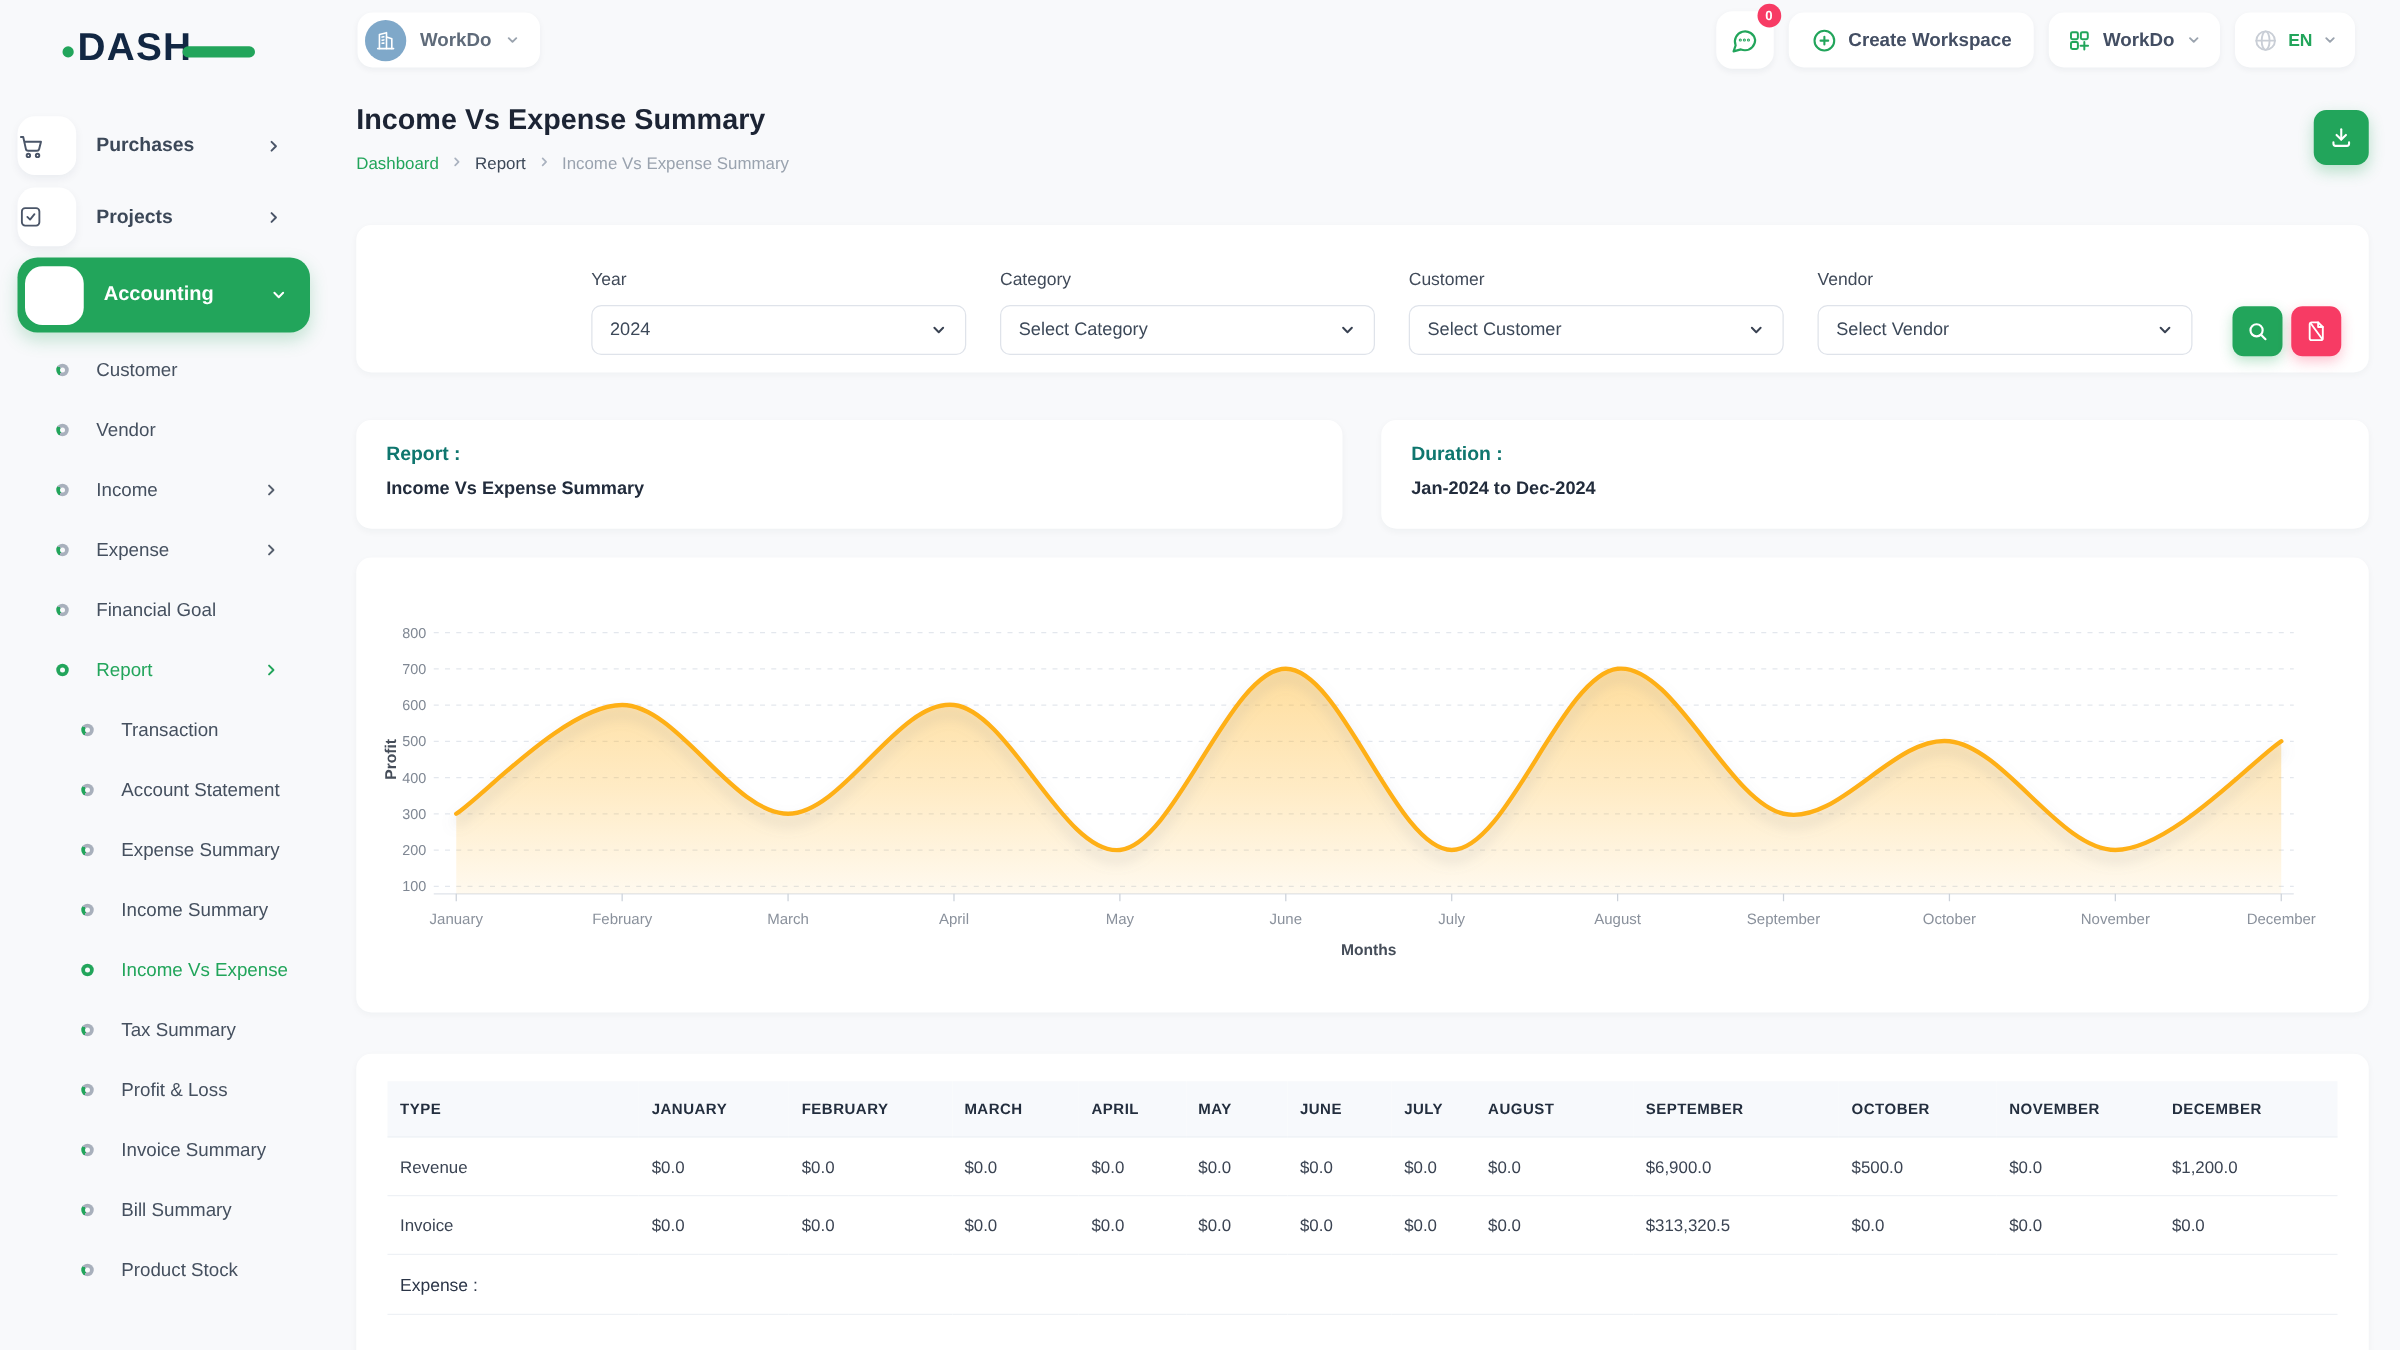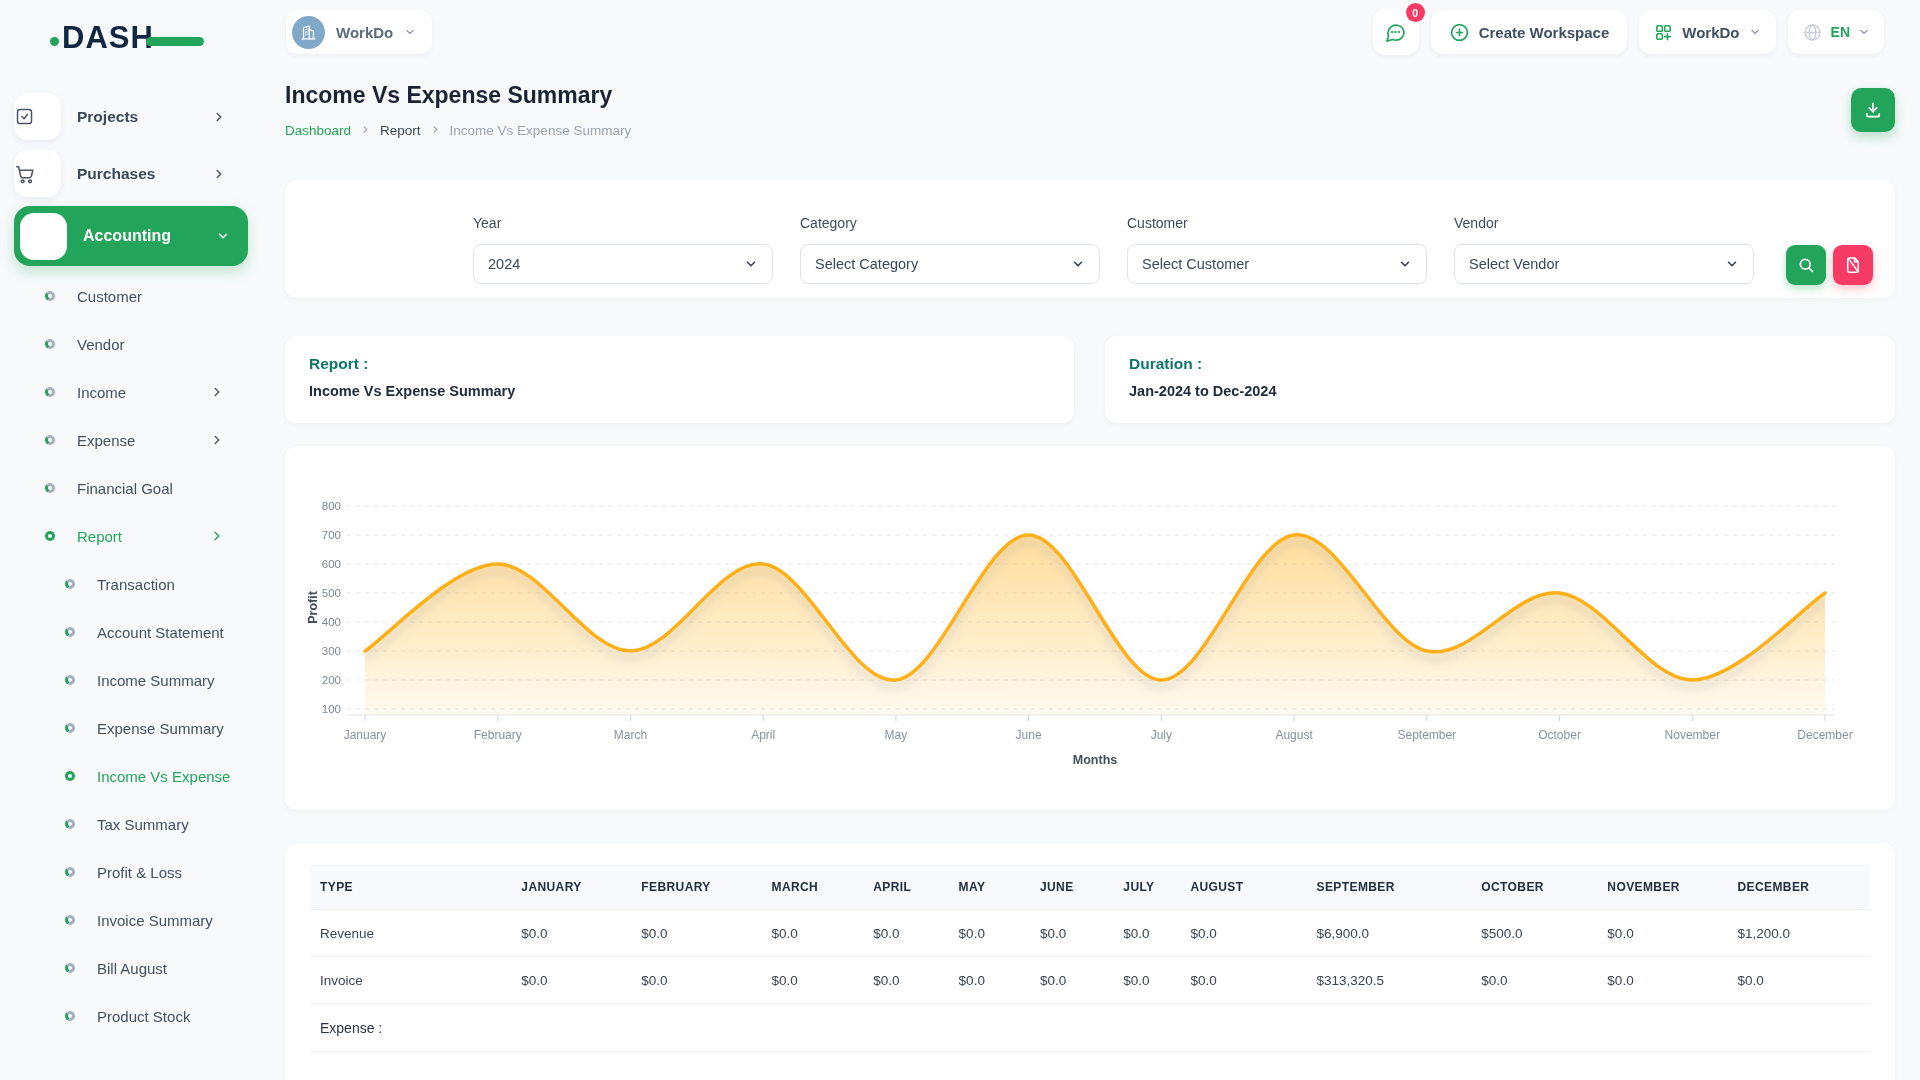--- a/index.html
+++ b/index.html
@@ -118,45 +118,45 @@
     <div class="logo">
       <span class="logo-dot"></span>
       <span class="logo-text">DASH</span>
       <span class="logo-bar"></span>
     </div>
 
     <nav>
       <div class="nav-main">
         <span class="icon-box">
             <span class="chev">
-          <svg width="21" height="21" viewBox="0 0 24 24" fill="none" stroke="currentColor" stroke-width="1.7" stroke-linecap="round" stroke-linejoin="round">
-                <rect x="4" y="4" width="16" height="16" rx="3"></rect>
-                <polyline points="9 12 11.5 14.5 15.5 9.5"></polyline>
+          <svg width="22" height="22" viewBox="0 0 24 24" fill="none" stroke="currentColor" stroke-width="1.7" stroke-linecap="round" stroke-linejoin="round">
+                <circle cx="9.5" cy="20" r="1.5"></circle>
+                <circle cx="17.5" cy="20" r="1.5"></circle>
+                <path d="M3 4h2l2.3 10.3a2 2 0 0 0 2 1.7h7.6a2 2 0 0 0 2-1.6L20.5 8H6"></path>
               </svg>
         </span>
           </span>
-        <span class="nav-label">Projects</span>
+        <span class="nav-label">Purchases</span>
         <span class="chev">
             <svg width="14" height="14" viewBox="0 0 16 16" fill="none" stroke="currentColor" stroke-width="1.8" stroke-linecap="round" stroke-linejoin="round">
               <polyline points="6 4 10 8 6 12"></polyline>
             </svg>
           </span>
       </div>
 
       <div class="nav-main">
         <span class="icon-box">
             <span class="chev">
-          <svg width="22" height="22" viewBox="0 0 24 24" fill="none" stroke="currentColor" stroke-width="1.7" stroke-linecap="round" stroke-linejoin="round">
-                <circle cx="9.5" cy="20" r="1.5"></circle>
-                <circle cx="17.5" cy="20" r="1.5"></circle>
-                <path d="M3 4h2l2.3 10.3a2 2 0 0 0 2 1.7h7.6a2 2 0 0 0 2-1.6L20.5 8H6"></path>
+          <svg width="21" height="21" viewBox="0 0 24 24" fill="none" stroke="currentColor" stroke-width="1.7" stroke-linecap="round" stroke-linejoin="round">
+                <rect x="4" y="4" width="16" height="16" rx="3"></rect>
+                <polyline points="9 12 11.5 14.5 15.5 9.5"></polyline>
               </svg>
         </span>
           </span>
-        <span class="nav-label">Purchases</span>
+        <span class="nav-label">Projects</span>
         <span class="chev">
             <svg width="14" height="14" viewBox="0 0 16 16" fill="none" stroke="currentColor" stroke-width="1.8" stroke-linecap="round" stroke-linejoin="round">
               <polyline points="6 4 10 8 6 12"></polyline>
             </svg>
           </span>
       </div>
 
       <div class="nav-active-pill">
         <span class="icon-box">
             <span class="chev">
@@ -222,45 +222,45 @@
           <div class="side-sub2">
             <span class="bullet"></span>
             <span>Transaction</span>
           </div>
           <div class="side-sub2">
             <span class="bullet"></span>
             <span>Account Statement</span>
           </div>
           <div class="side-sub2">
             <span class="bullet"></span>
+            <span>Expense Summary</span>
+          </div>
+          <div class="side-sub2">
+            <span class="bullet"></span>
             <span>Income Summary</span>
           </div>
-          <div class="side-sub2">
-            <span class="bullet"></span>
-            <span>Expense Summary</span>
-          </div>
           <div class="side-sub2 active">
             <span class="bullet"></span>
             <span>Income Vs Expense</span>
           </div>
           <div class="side-sub2">
             <span class="bullet"></span>
             <span>Tax Summary</span>
           </div>
           <div class="side-sub2">
             <span class="bullet"></span>
             <span>Profit &amp; Loss</span>
           </div>
           <div class="side-sub2">
             <span class="bullet"></span>
             <span>Invoice Summary</span>
           </div>
           <div class="side-sub2">
             <span class="bullet"></span>
-            <span>Bill August</span>
+            <span>Bill Summary</span>
           </div>
           <div class="side-sub2">
             <span class="bullet"></span>
             <span>Product Stock</span>
           </div>
         </div>
     </nav>
   </aside>
 
   <div class="main">

